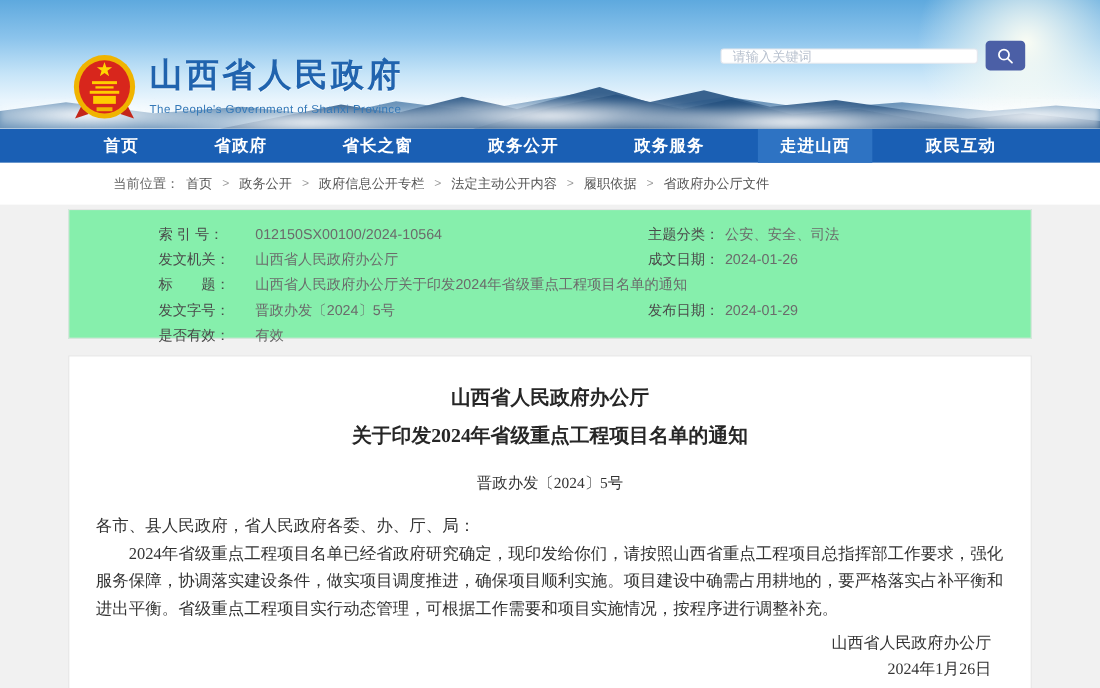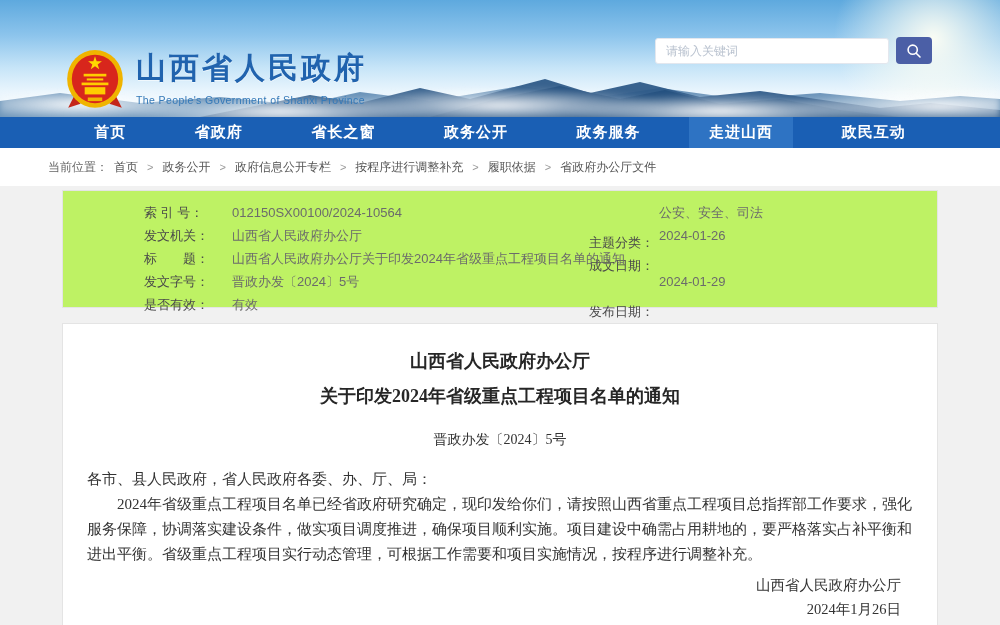--- a/index.html
+++ b/index.html
@@ -19,47 +19,47 @@
       radial-gradient(ellipse 240px 26px at 50% 62%, rgba(255,255,255,.92), transparent 70%),
       radial-gradient(ellipse 230px 24px at 72% 74%, rgba(255,255,255,.96), transparent 70%),
       radial-gradient(ellipse 220px 26px at 94% 63%, rgba(255,255,255,.95), transparent 70%); }
   .brand { position:absolute; left:64px; top:11px; display:flex; align-items:flex-start; cursor:pointer;margin-top:37px; }
   .emblem { width:62px; height:66px; }
   .brand-text { margin-left:10px; }
   .site-title { font-size:30px; font-weight:bold; color:#2063ae; letter-spacing:3px;
     text-shadow:0 1px 0 rgba(255,255,255,.6); }
   .site-sub { margin-top:5px; font-size:10.5px; color:#3579b8; letter-spacing:.4px; }
   .search-wrap { position:absolute; left:655px; top:37px; display:flex; align-items:center; }
-  .search-input { width:234px; height:26px; border:1px solid #e3e7ee; border-radius:3px;
+  .search-input { width:234px; height:14px; border:1px solid #e3e7ee; border-radius:3px;
     background:#fff; padding:0 10px; font-size:12px; color:#333; outline:none; }
   .search-input::placeholder { color:#b9c2cf; }
   .search-btn { margin-left:7px; width:36px; height:27px; border:none; border-radius:4px;
     background:#4b5fa6; display:flex; align-items:center; justify-content:center; cursor:pointer; }
 
   
   .nav { width:1000px; height:31px; background:#1a5fb4; }
   .nav-inner { margin:0 60px; height:31px; display:flex; justify-content:space-around; align-items:stretch; }
   .nav-item { display:flex; align-items:center; padding:0 20px; color:#fff; font-size:15px;
     font-weight:bold; letter-spacing:1px; cursor:pointer; white-space:nowrap; }
   .nav-item.active { background:#2e73c3; }
 
   
   .crumb { width:1000px; height:38px; background:#fff; display:flex; align-items:center;
-    padding-left:48px; font-size:12px; color:#666; }
+    padding-left:103px; font-size:12px; color:#666; }
   .crumb a { color:#555; text-decoration:none; cursor:pointer; }
   .crumb .sep { margin:0 9px; color:#999; font-size:11px; }
   .crumb .prefix { color:#666; margin-right:6px; }
 
   
   .meta-card { position:absolute; left:62px; right:62px; top:190px; height:118px;
-    background:#bef264; border:1px solid #e4e4e4; padding-top:10px; }
+    background:#86efac; border:1px solid #e4e4e4; padding-top:10px; }
   .mrow { display:flex; height:23px; line-height:23px; font-size:13px; padding-left:81px; white-space:nowrap; }
   .ml  { width:88px;  color:#4a4a4a; }
   .mv  { width:357px; color:#6b6b6b; }
-  .mr  { width:70px;  color:#4a4a4a;margin-top:30px; }
+  .mr  { width:70px;  color:#4a4a4a; }
   .mv2 { flex:1;      color:#6b6b6b; }
 
   
   .doc-card { position:absolute; left:62px; right:62px; top:323px; height:430px;
     background:#fff; border:1px solid #e4e4e4; padding:20px 24px 0;
     font-family:"Liberation Serif","DejaVu Serif",serif; color:#333; }
   .doc-title { text-align:center; font-size:18px; font-weight:bold; color:#262626; line-height:35px; }
   .doc-number { text-align:center; font-size:14px; margin-top:17px; }
   .doc-body { margin-top:18px; font-size:15px; line-height:25px; }
   .para-indent { text-indent:2em; }
@@ -122,21 +122,21 @@
 </div>
 
 <div class="crumb">
   <span class="prefix">当前位置：</span>
   <a>首页</a>
   <span class="sep">&gt;</span>
   <a>政务公开</a>
   <span class="sep">&gt;</span>
   <a>政府信息公开专栏</a>
   <span class="sep">&gt;</span>
-  <a>按程序进行调整补充</a>
+  <a>法定主动公开内容</a>
   <span class="sep">&gt;</span>
   <a>履职依据</a>
   <span class="sep">&gt;</span>
   <a>省政府办公厅文件</a>
 </div>
 
 <div class="meta-card">
   <div class="mrow">
     <span class="ml">索 引 号：</span>
     <span class="mv">012150SX00100/2024-10564</span>

